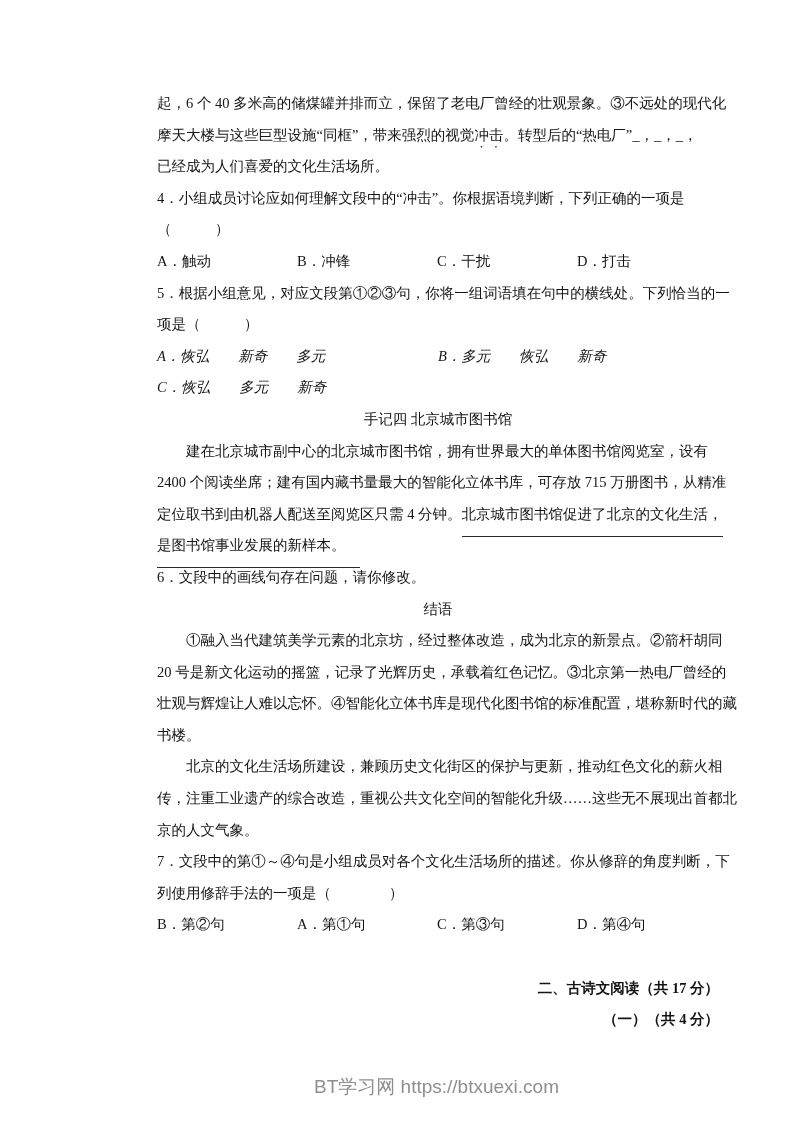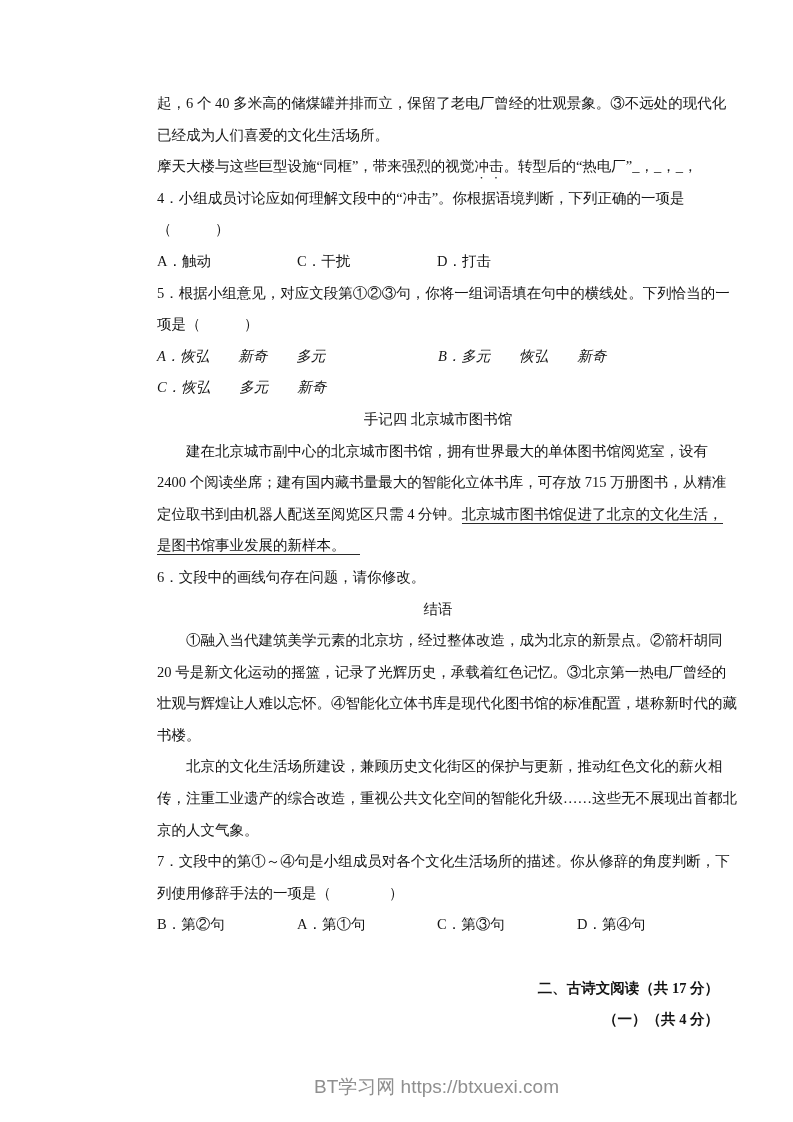--- a/index.html
+++ b/index.html
@@ -21,21 +21,21 @@
     top: 88px;
     width: 562px;
     font-size: 14.5px;
     line-height: 31.6px;
   }
   .ln { white-space: pre; height: 31.6px; overflow: visible; }
   .center { text-align: center; }
   .bold { font-weight: bold; text-align: right; }
   .opts4 { display: grid; grid-template-columns: 140px 140px 140px 1fr; }
   .opts2 { display: grid; grid-template-columns: 281px 1fr; font-style: italic; }
-  .ul { border-bottom: 1px solid #2a2a2a; padding-bottom: 1px; }
+  .ul { border-bottom: 1px solid #2a2a2a; padding-bottom: 14px; }
   .tail { padding-right: 14px; }
   .emdot {
     -webkit-text-emphasis: dot;
     text-emphasis: dot;
     -webkit-text-emphasis-position: under right;
     text-emphasis-position: under right;
   }
   .spacer { height: 31.6px; }
   .footer {
     position: absolute;
@@ -47,27 +47,28 @@
     font-family: "Liberation Sans", "DejaVu Sans", sans-serif;
   }
 </style>
 </head>
 <body>
 
 <div class="page">
   <div class="content">
 
     <div class="ln">起，6 个 40 多米高的储煤罐并排而立，保留了老电厂曾经的壮观景象。③不远处的现代化</div>
+    <div class="ln"><span>摩天大楼与这些巨型设施“同框”，带来强烈的视觉</span><span class="emdot">冲击</span><span>。转型后的“热电厂”_，_，_，</span></div>
     <div class="ln">已经成为人们喜爱的文化生活场所。</div>
-    <div class="ln"><span>摩天大楼与这些巨型设施“同框”，带来强烈的视觉</span><span class="emdot">冲击</span><span>。转型后的“热电厂”_，_，_，</span></div>
 
     <div class="ln">4．小组成员讨论应如何理解文段中的“冲击”。你根据语境判断，下列正确的一项是</div>
     <div class="ln">（　　　）</div>
     <div class="ln opts4">
       <span class="opt">A．触动</span>
+      <span class="opt">B．冲锋</span>
       <span class="opt">C．干扰</span>
       <span class="opt">D．打击</span>
     </div>
 
     <div class="ln">5．根据小组意见，对应文段第①②③句，你将一组词语填在句中的横线处。下列恰当的一</div>
     <div class="ln">项是（　　　）</div>
     <div class="ln opts2">
       <span class="opt">A．恢弘　　新奇　　多元</span>
       <span class="opt">B．多元　　恢弘　　新奇</span>
     </div>

